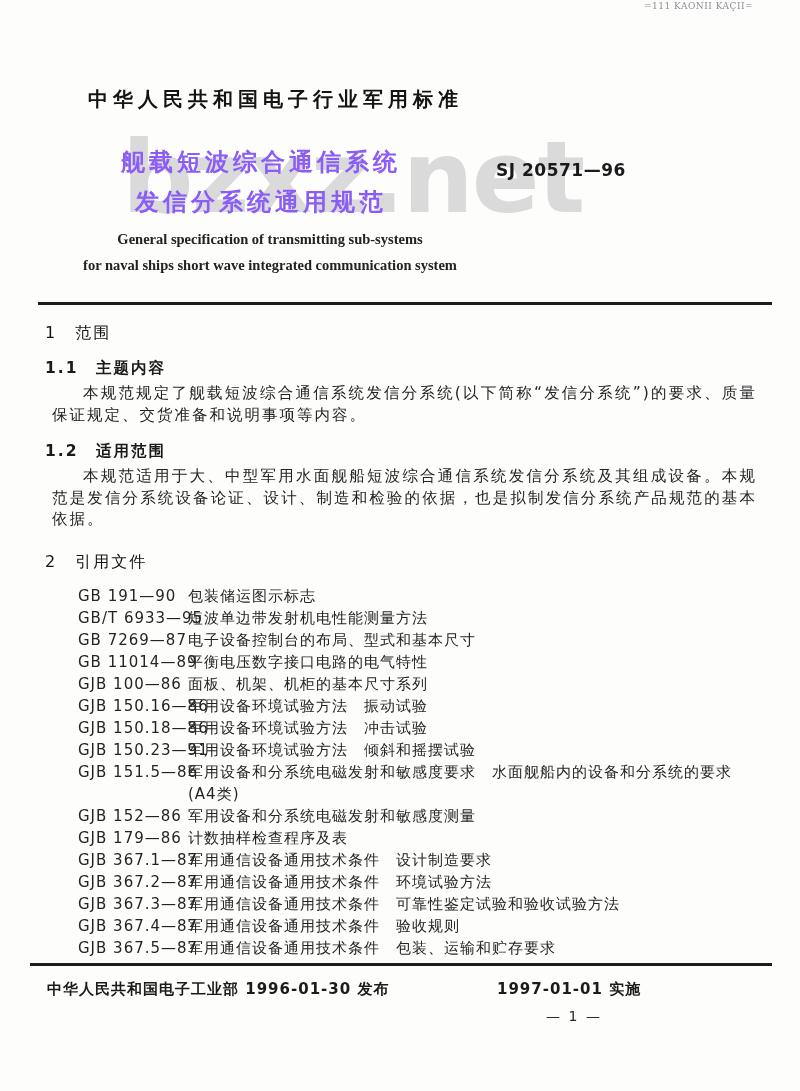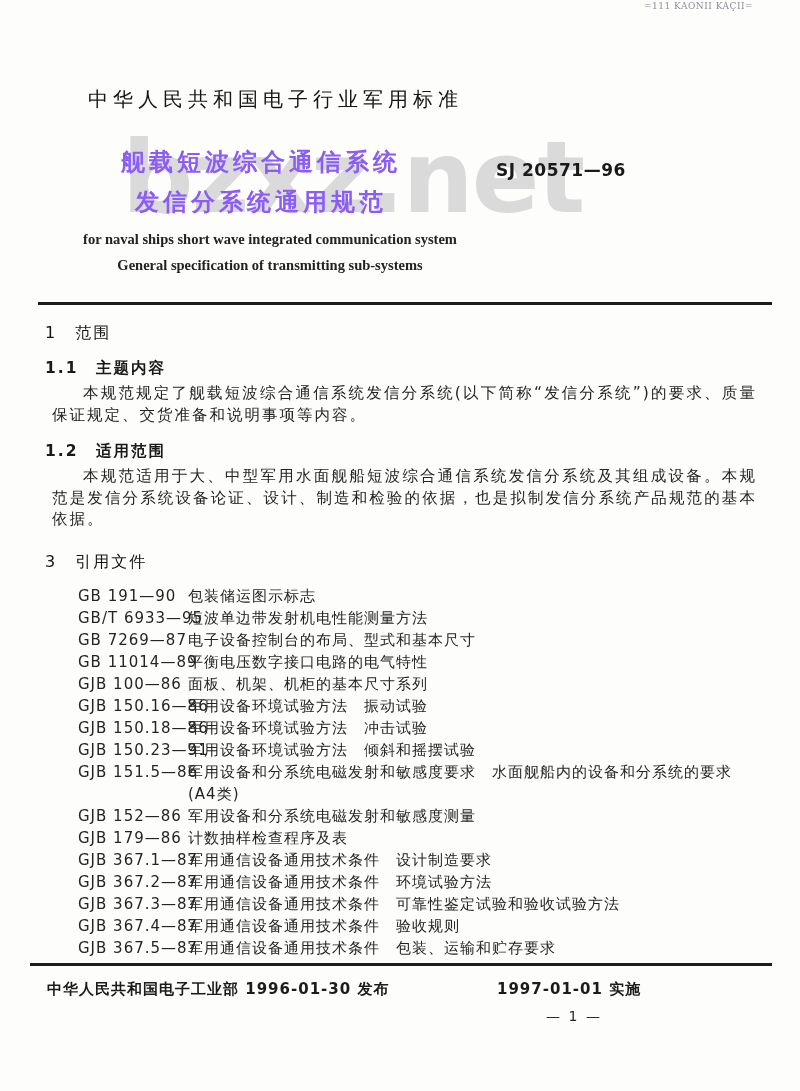--- a/index.html
+++ b/index.html
@@ -20,21 +20,21 @@
   .watermark {
     position:absolute; top:128px; left:122px;
     font-size:100px; font-weight:bold; line-height:1;
     color:#dadada; letter-spacing:-2px;
     font-family:"DejaVu Sans", sans-serif;
     z-index:0; user-select:none;
   }
   .ink { position:relative; z-index:1; }
   .std-class {
     position:absolute; top:86px; left:88px;
-    font-size:20px; font-weight:normal; letter-spacing:5px; color:#141414;
+    font-size:20px; font-weight:bold; letter-spacing:5px; color:#141414;
   }
   .title-zh {
     position:absolute; top:142px; left:118px; width:286px;
     text-align:center; font-weight:bold; color:#8b5cf6;
     font-size:24px; letter-spacing:4px; line-height:40px;
   }
   .std-number {
     position:absolute; top:160px; left:496px;
     font-size:17px; font-weight:bold; letter-spacing:0.5px; color:#1a1a1a;
   }
@@ -101,36 +101,36 @@
 <div class="std-class ink">中华人民共和国电子行业军用标准</div>
 
 <div class="title-zh ink">
   <div>舰载短波综合通信系统</div>
   <div>发信分系统通用规范</div>
 </div>
 
 <div class="std-number ink">SJ 20571—96</div>
 
 <div class="title-en ink">
+  <div>General specification of transmitting sub-systems</div>
   <div>for naval ships short wave integrated communication system</div>
-  <div>General specification of transmitting sub-systems</div>
 </div>
 
 <div class="rule-top"></div>
 
 <div class="content ink">
   <div class="h-section">1　范围</div>
 
   <div class="h-sub">1.1　主题内容</div>
   <div class="para">本规范规定了舰载短波综合通信系统发信分系统(以下简称“发信分系统”)的要求、质量保证规定、交货准备和说明事项等内容。</div>
 
   <div class="h-sub second">1.2　适用范围</div>
   <div class="para">本规范适用于大、中型军用水面舰船短波综合通信系统发信分系统及其组成设备。本规范是发信分系统设备论证、设计、制造和检验的依据，也是拟制发信分系统产品规范的基本依据。</div>
 
-  <div class="h-section h-refs">3　引用文件</div>
+  <div class="h-section h-refs">2　引用文件</div>
 
   <div class="ref-list">
     <div class="ref-row">
       <span class="ref-id">GB 191—90</span>
       <span class="ref-desc">包装储运图示标志</span>
     </div>
     <div class="ref-row">
       <span class="ref-id">GB/T 6933—95</span>
       <span class="ref-desc">短波单边带发射机电性能测量方法</span>
     </div>

